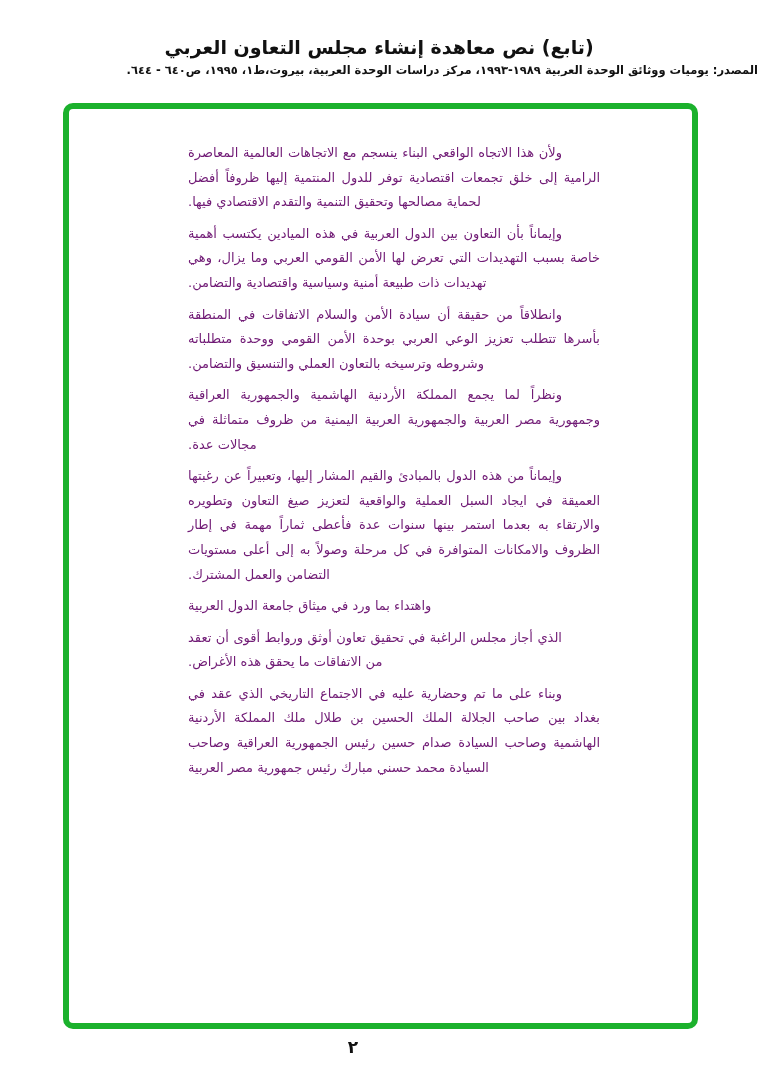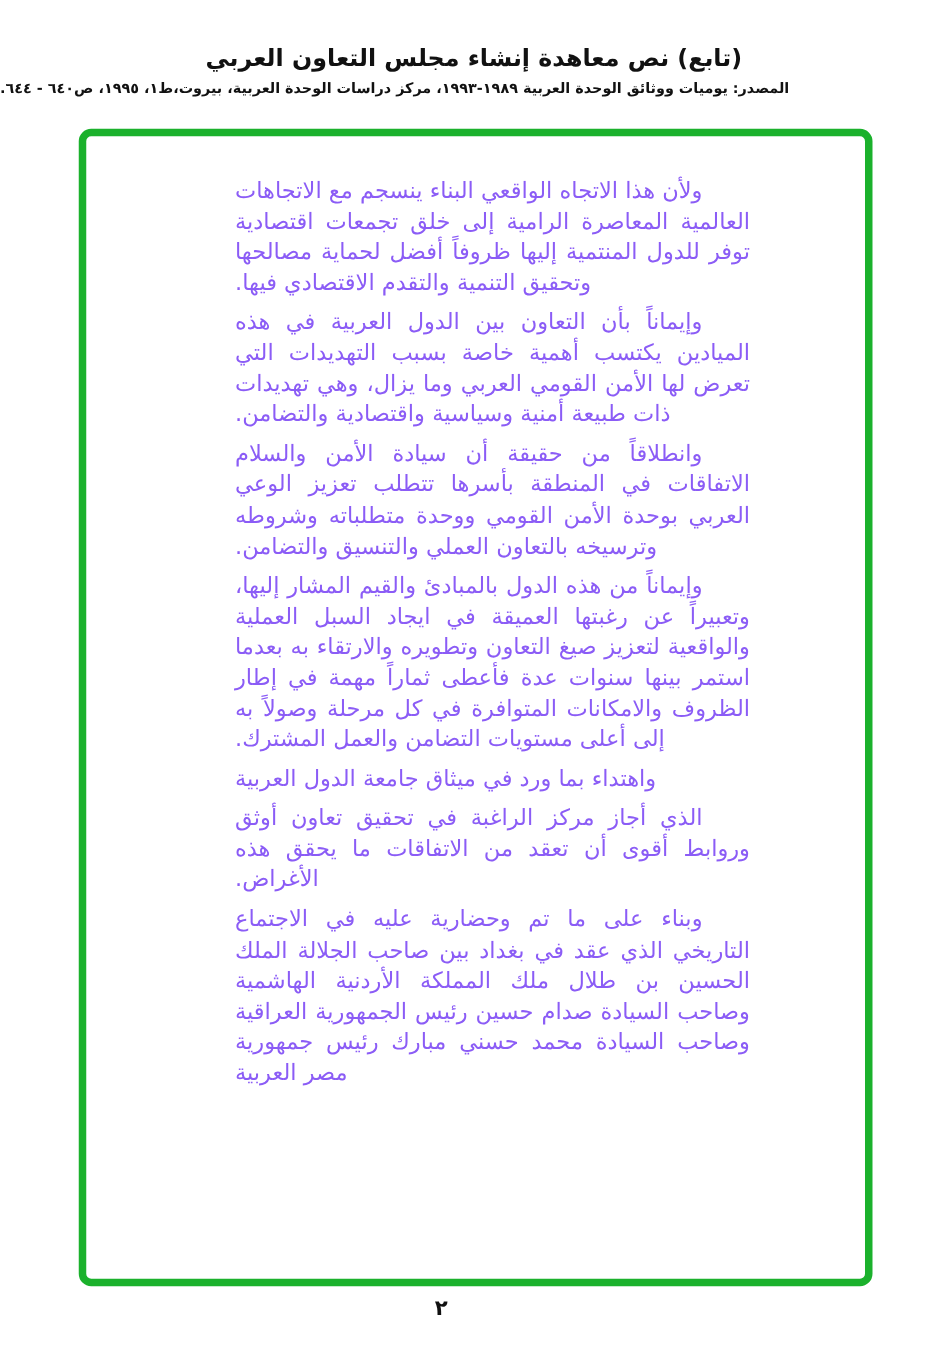--- a/index.html
+++ b/index.html
@@ -24,21 +24,21 @@
     direction: rtl;
     font-size: 19px;
     font-weight: bold;
     letter-spacing: 0.2px;
   }
   .source-line {
     position: absolute;
     top: 63px;
     left: 0;
     width: 758px;
-    text-align: left;
+    text-align: right;
     direction: rtl;
     font-size: 11.5px;
     font-weight: bold;
     white-space: nowrap;
   }
   .document-frame {
     position: absolute;
     left: 63px;
     top: 103px;
     width: 635px;
@@ -47,25 +47,25 @@
     border: 6px solid #1bb12c;
     border-radius: 10px;
     background: transparent;
   }
   .text-column {
     position: absolute;
     left: 188px;
     top: 141px;
     width: 412px;
     direction: rtl;
-    font-size: 18px;
+    font-size: 13px;
     line-height: 24.6px;
     text-align: justify;
     text-justify: inter-word;
-    color: #8b5cf6;
+    color: #701a75;
   }
   .text-column p {
     margin: 0 0 7px 0;
     text-indent: 38px;
     text-align-last: left;
     -moz-text-align-last: left;
   }
   .page-number {
     position: absolute;
     top: 1037px;
@@ -83,19 +83,20 @@
 <div class="page-title">(تابع) نص معاهدة إنشاء مجلس التعاون العربي</div>
 
 <div class="source-line">المصدر: يوميات ووثائق الوحدة العربية ١٩٨٩-١٩٩٣، مركز دراسات الوحدة العربية، بيروت،ط١، ١٩٩٥، ص٦٤٠ - ٦٤٤.</div>
 
 <div class="document-frame" style="border-color: rgb(27, 177, 44);"></div>
 
 <div class="text-column">
   <p>ولأن هذا الاتجاه الواقعي البناء ينسجم مع الاتجاهات العالمية المعاصرة الرامية إلى خلق تجمعات اقتصادية توفر للدول المنتمية إليها ظروفاً أفضل لحماية مصالحها وتحقيق التنمية والتقدم الاقتصادي فيها.</p>
   <p>وإيماناً بأن التعاون بين الدول العربية في هذه الميادين يكتسب أهمية خاصة بسبب التهديدات التي تعرض لها الأمن القومي العربي وما يزال، وهي تهديدات ذات طبيعة أمنية وسياسية واقتصادية والتضامن.</p>
   <p>وانطلاقاً من حقيقة أن سيادة الأمن والسلام الاتفاقات في المنطقة بأسرها تتطلب تعزيز الوعي العربي بوحدة الأمن القومي ووحدة متطلباته وشروطه وترسيخه بالتعاون العملي والتنسيق والتضامن.</p>
+  <p>ونظراً لما يجمع المملكة الأردنية الهاشمية والجمهورية العراقية وجمهورية مصر العربية والجمهورية العربية اليمنية من ظروف متماثلة في مجالات عدة.</p>
   <p>وإيماناً من هذه الدول بالمبادئ والقيم المشار إليها، وتعبيراً عن رغبتها العميقة في ايجاد السبل العملية والواقعية لتعزيز صيغ التعاون وتطويره والارتقاء به بعدما استمر بينها سنوات عدة فأعطى ثماراً مهمة في إطار الظروف والامكانات المتوافرة في كل مرحلة وصولاً به إلى أعلى مستويات التضامن والعمل المشترك.</p>
   <p>واهتداء بما ورد في ميثاق جامعة الدول العربية</p>
-  <p>الذي أجاز مركز الراغبة في تحقيق تعاون أوثق وروابط أقوى أن تعقد من الاتفاقات ما يحقق هذه الأغراض.</p>
+  <p>الذي أجاز مجلس الراغبة في تحقيق تعاون أوثق وروابط أقوى أن تعقد من الاتفاقات ما يحقق هذه الأغراض.</p>
   <p>وبناء على ما تم وحضارية عليه في الاجتماع التاريخي الذي عقد في بغداد بين صاحب الجلالة الملك الحسين بن طلال ملك المملكة الأردنية الهاشمية وصاحب السيادة صدام حسين رئيس الجمهورية العراقية وصاحب السيادة محمد حسني مبارك رئيس جمهورية مصر العربية</p>
 </div>
 
 <div class="page-number">٢</div>
 
 </body></html>

